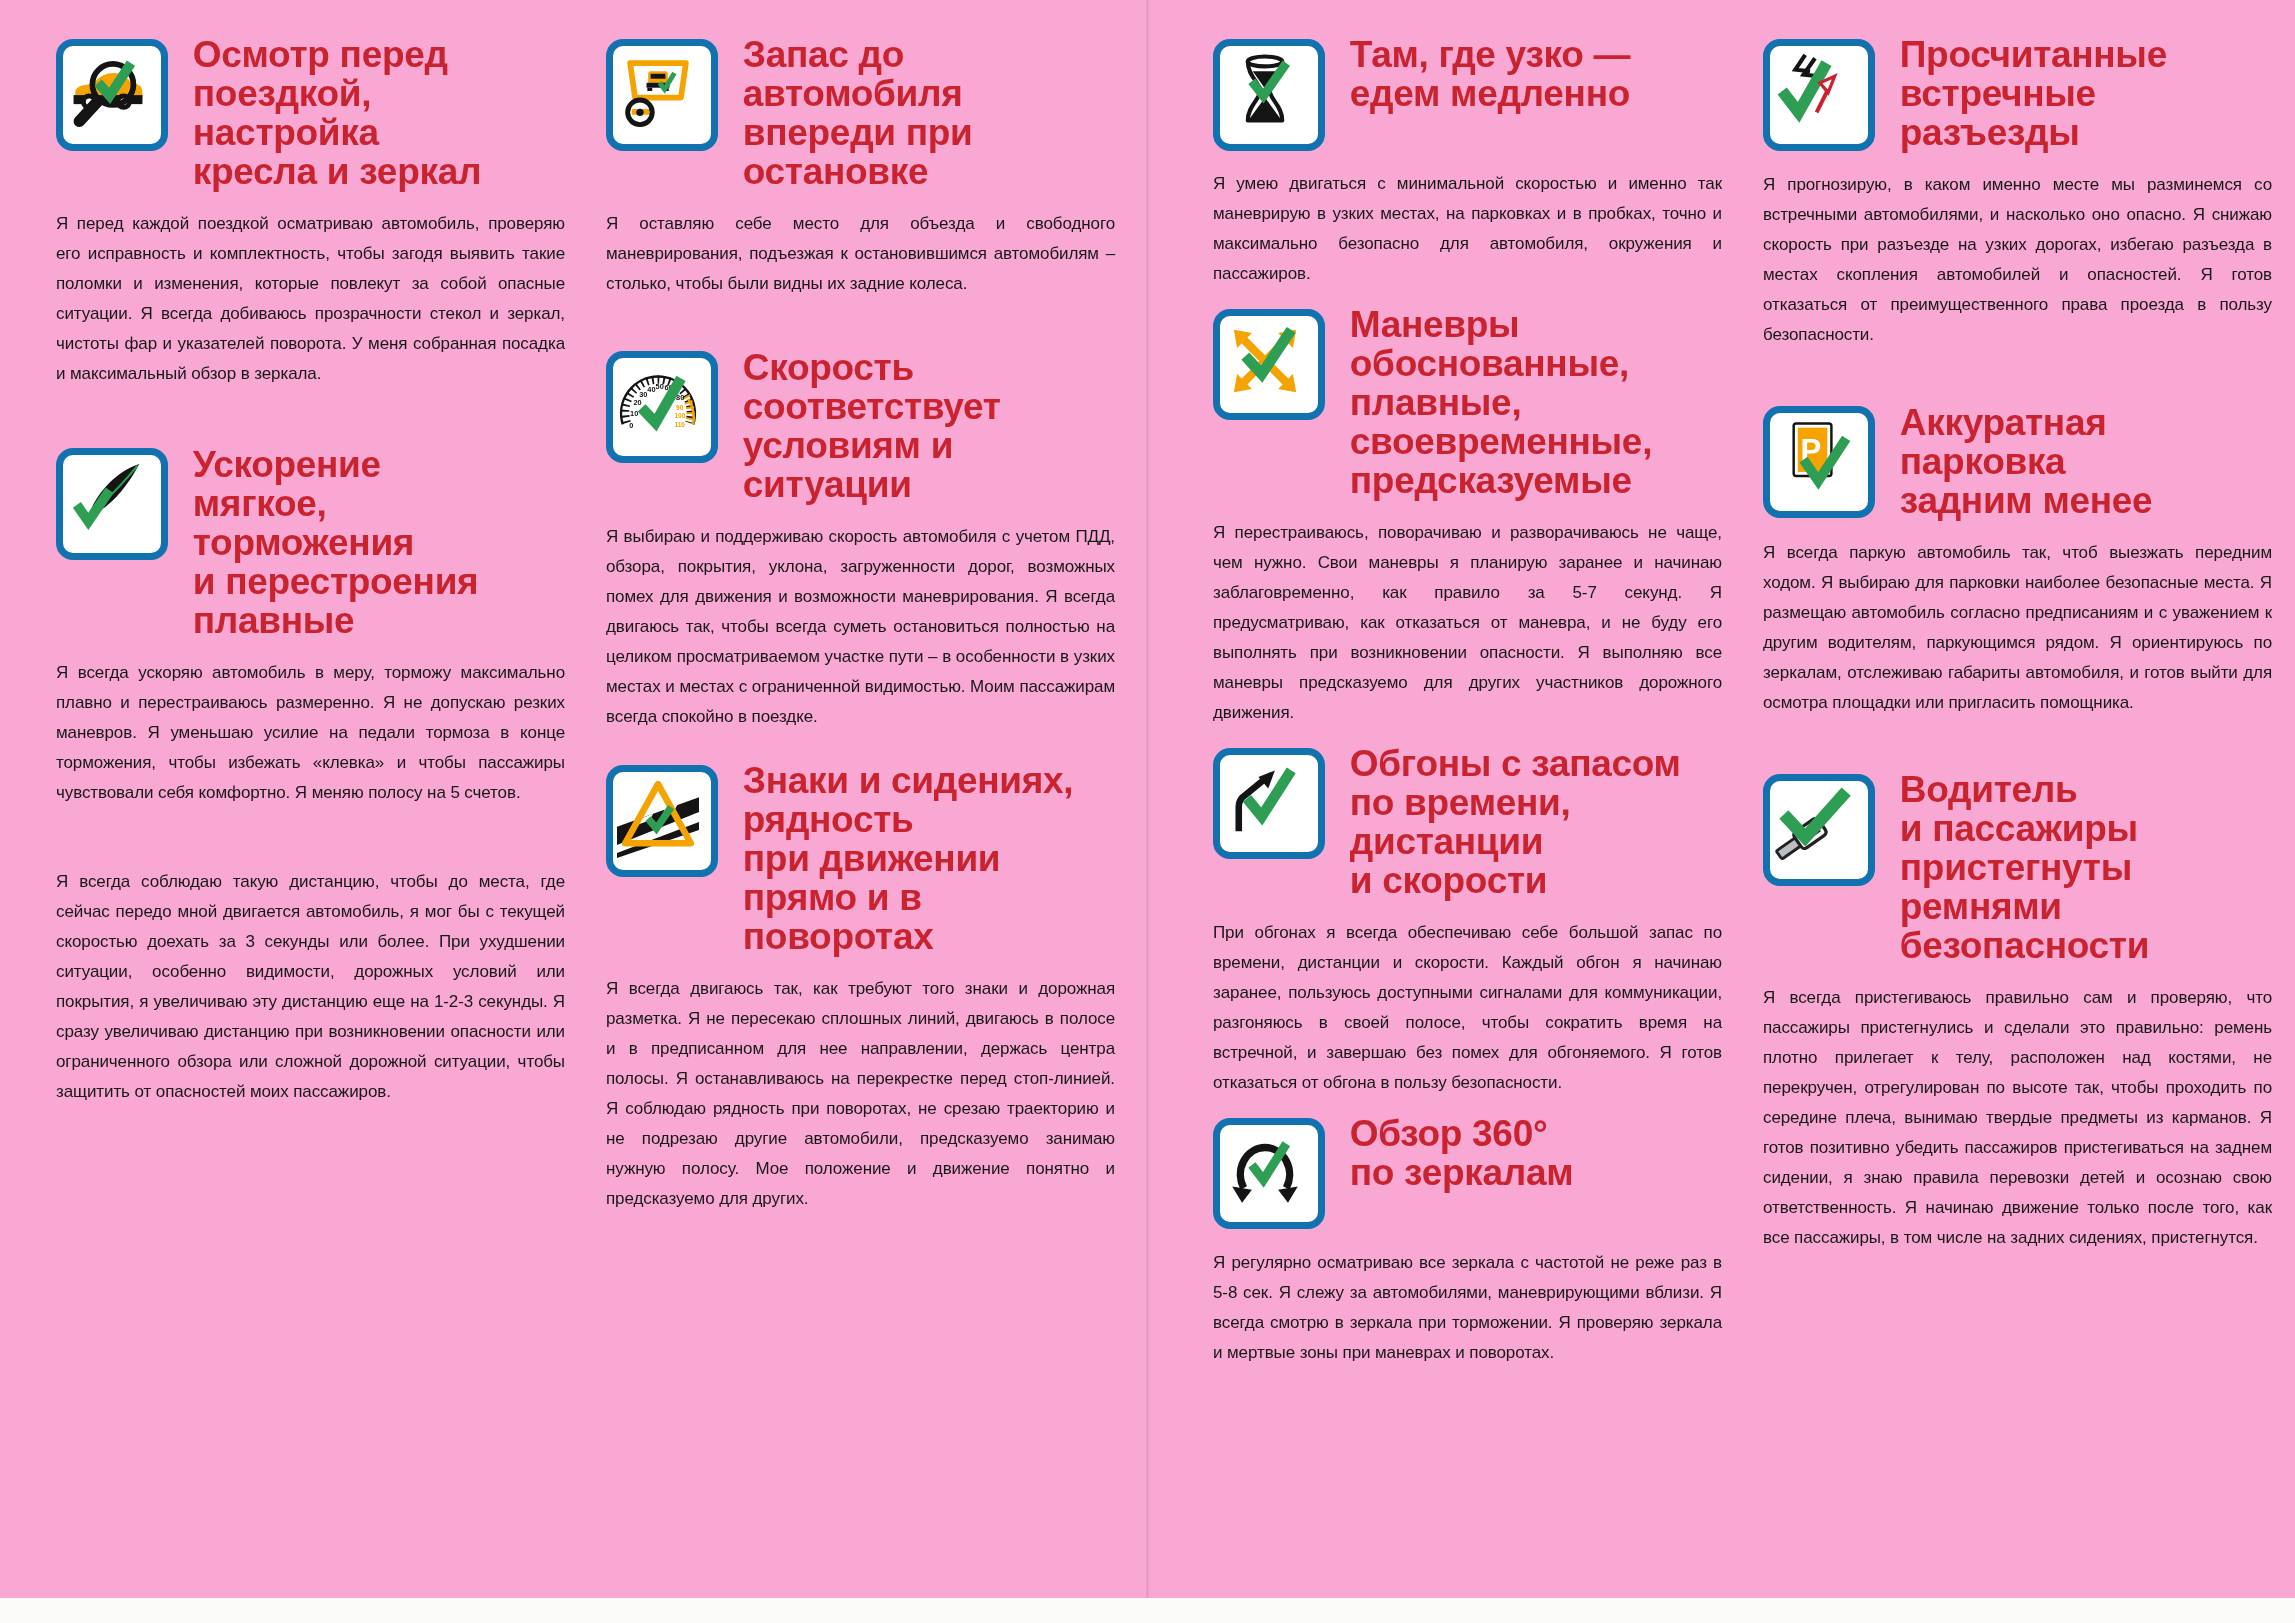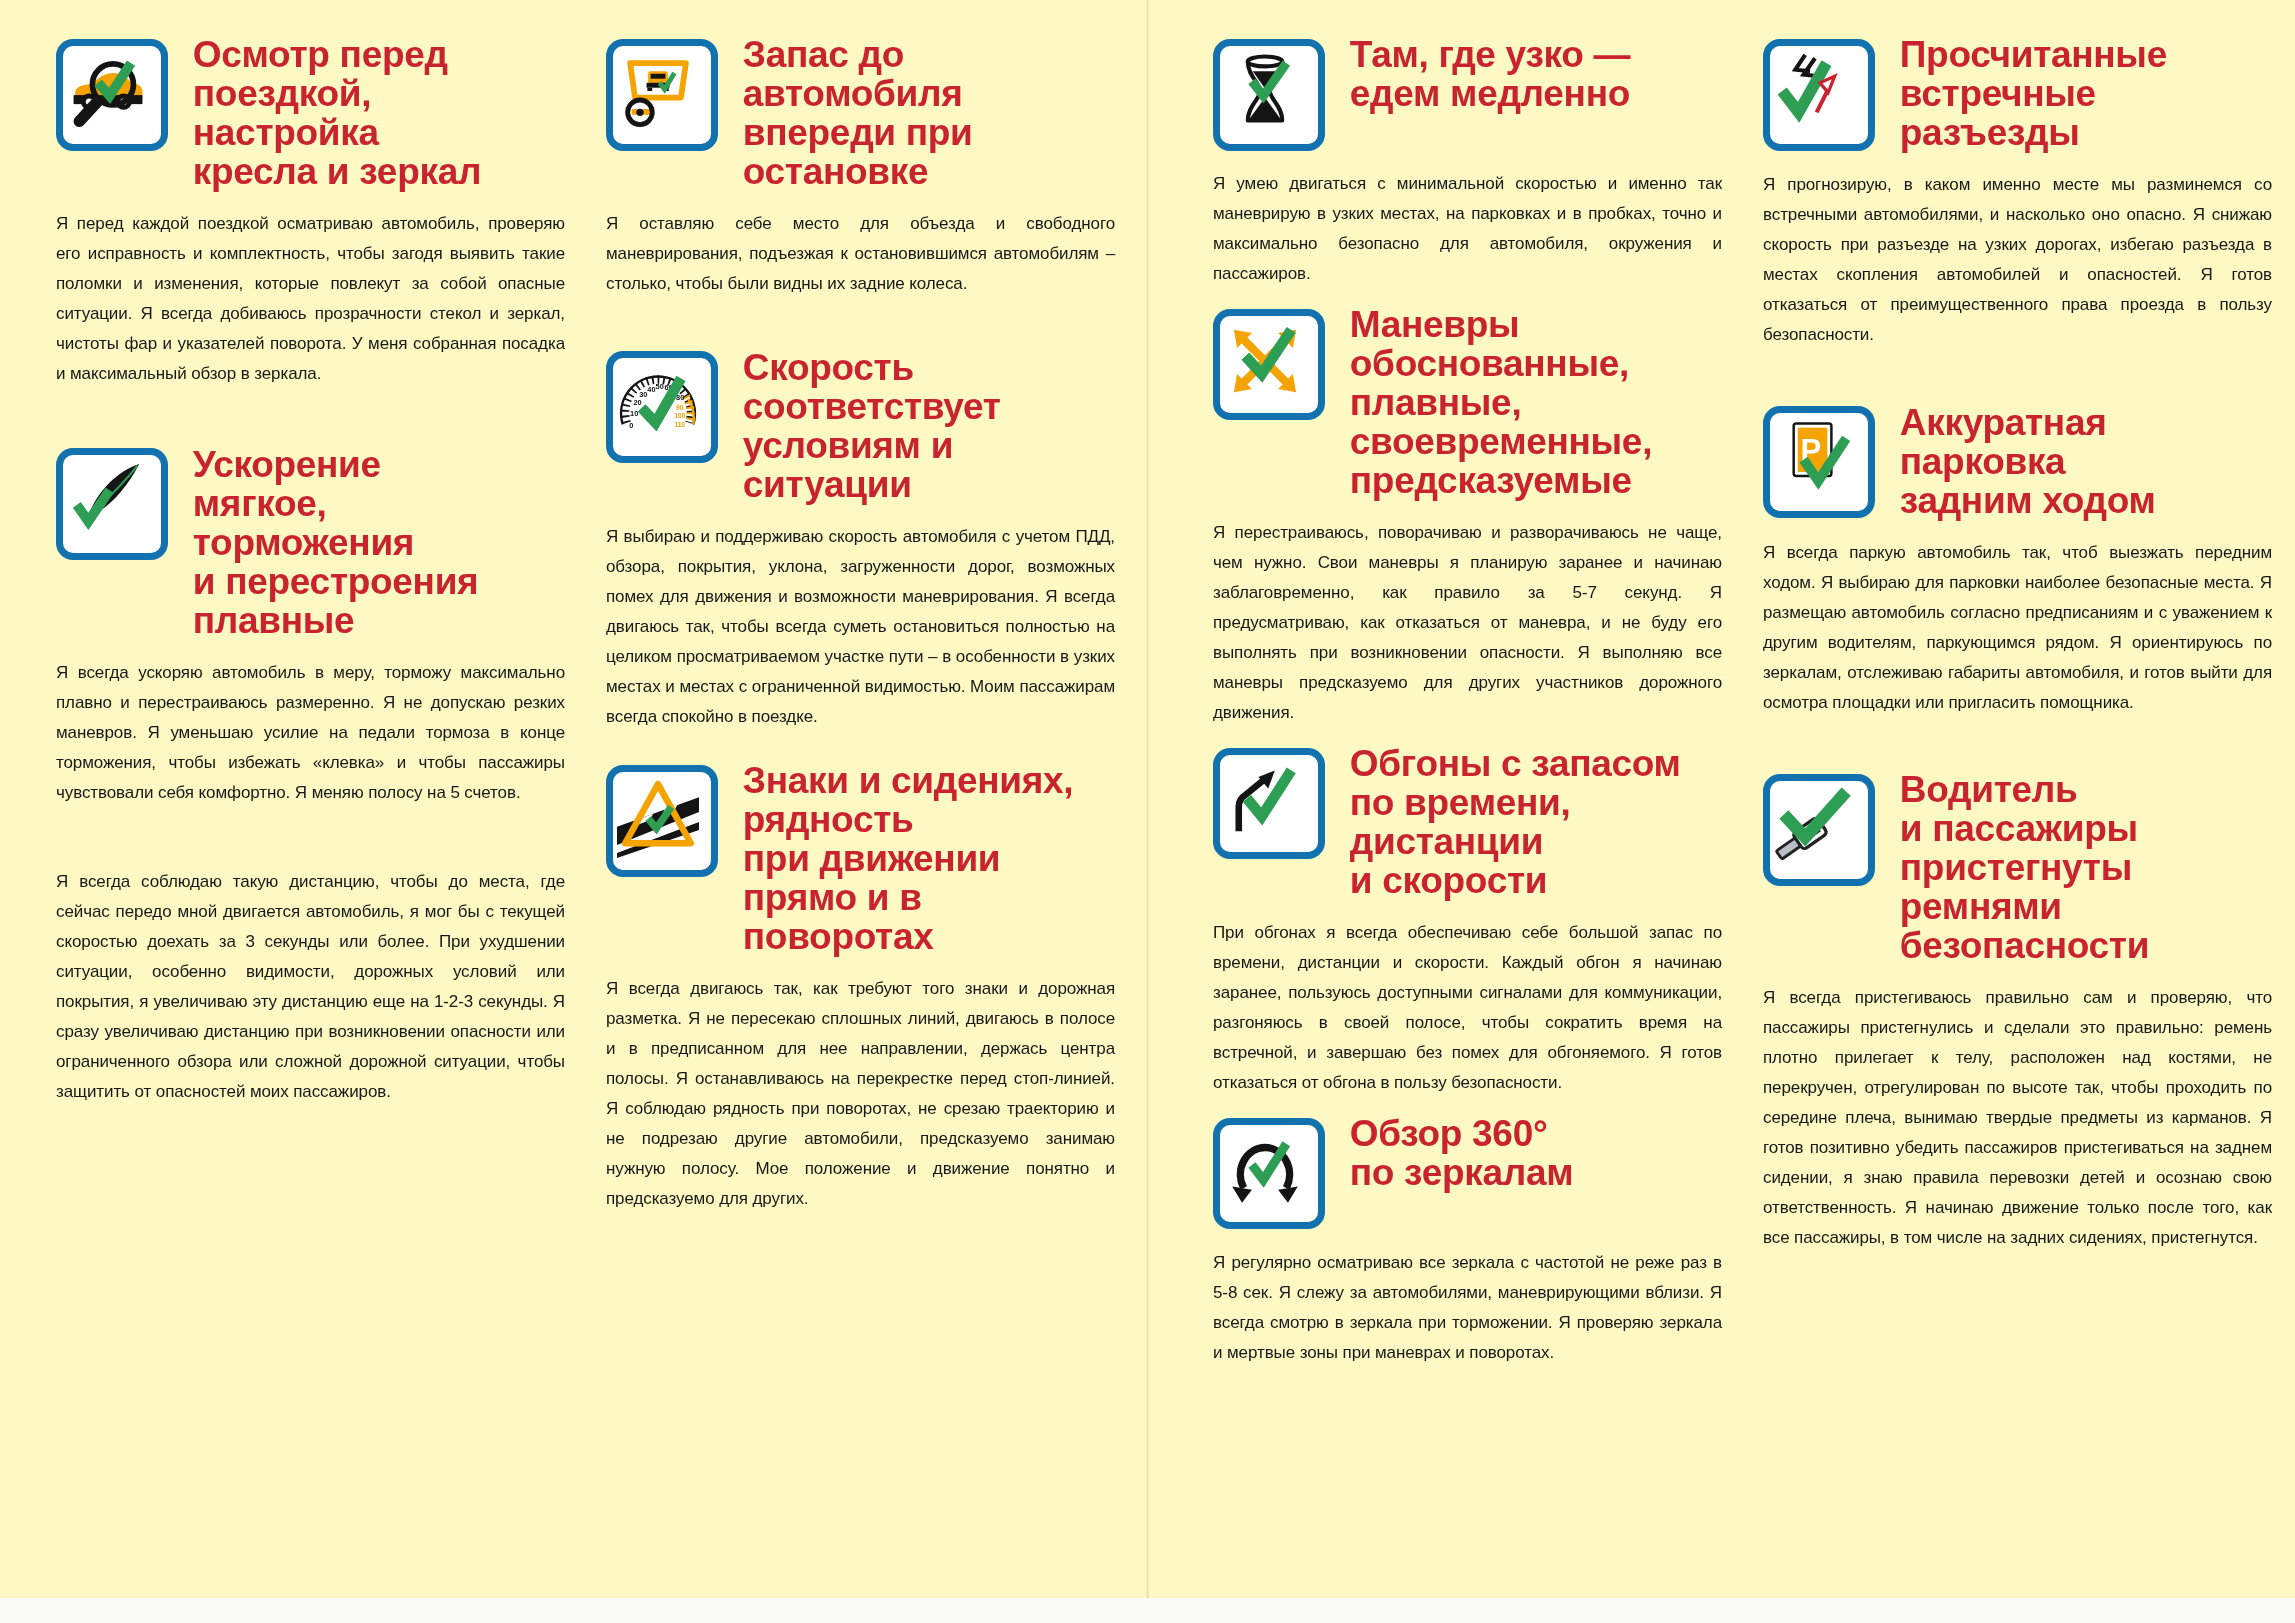--- a/index.html
+++ b/index.html
@@ -1,17 +1,17 @@
 <!DOCTYPE html>
 <html lang="ru" style="font-size:10.5px"><head>
 <meta charset="utf-8">
 <style>
   html,body{margin:0;padding:0;}
   body{width:2295px;height:1623px;overflow:hidden;background:#e9e8e6;}
-  .page{position:relative;width:2295px;height:1623px;background:#fef9c3;
+  .page{position:relative;width:2295px;height:1623px;background:#f9a8d4;
         font-family:"Liberation Sans", sans-serif;overflow:hidden;}
   .fold{position:absolute;top:0;bottom:0;left:1146px;width:2.6px;
         background:linear-gradient(to right,rgba(0,0,0,0.02),rgba(0,0,0,0.10),rgba(0,0,0,0.02));}
   .bottom-edge{position:absolute;left:0;right:0;bottom:0;height:25px;background:#fbfbfa;}
   .cols{display:flex;padding:39px 23.6px 0 56px;}
   .col{width:509px;flex:none;}
   .col-2{margin-left:41px;}
   .col-3{margin-left:98px;}
   .col-4{margin-left:41px;}
   .sec-head{display:flex;align-items:flex-start;gap:25px;}
@@ -263,21 +263,21 @@
           <div class="icon">
             <svg viewBox="0 0 100 100">
               <rect x="24" y="8" width="46" height="64" rx="3" fill="#fff" stroke="#141414" stroke-width="3"></rect>
               <rect x="29" y="13" width="36" height="54" fill="#f5a300"></rect>
               <text x="45" y="54" font-size="38" fill="#fff" text-anchor="middle">P</text>
               <path d="M36 52 L54 78 L88 26" stroke="#2d9e53" stroke-width="12" fill="none"></path>
             </svg>
           </div>
           <h2>Аккуратная
 парковка
-задним ходом</h2>
+задним менее</h2>
         </div>
         <p>Я всегда паркую автомобиль так, чтоб выезжать передним ходом. Я выбираю для парковки наиболее безопасные места. Я размещаю автомобиль согласно предписаниям и с уважением к другим водителям, паркующимся рядом. Я ориентируюсь по зеркалам, отслеживаю габариты автомобиля, и готов выйти для осмотра площадки или пригласить помощника.</p>
       </div>
 
       <div class="sec">
         <div class="sec-head">
           <div class="icon">
             <svg viewBox="0 0 100 100">
               <g transform="translate(34,66) rotate(-35)">
                 <rect x="-34" y="-6" width="30" height="12" rx="2" fill="#b9bfc6" stroke="#222" stroke-width="3.5"></rect>

